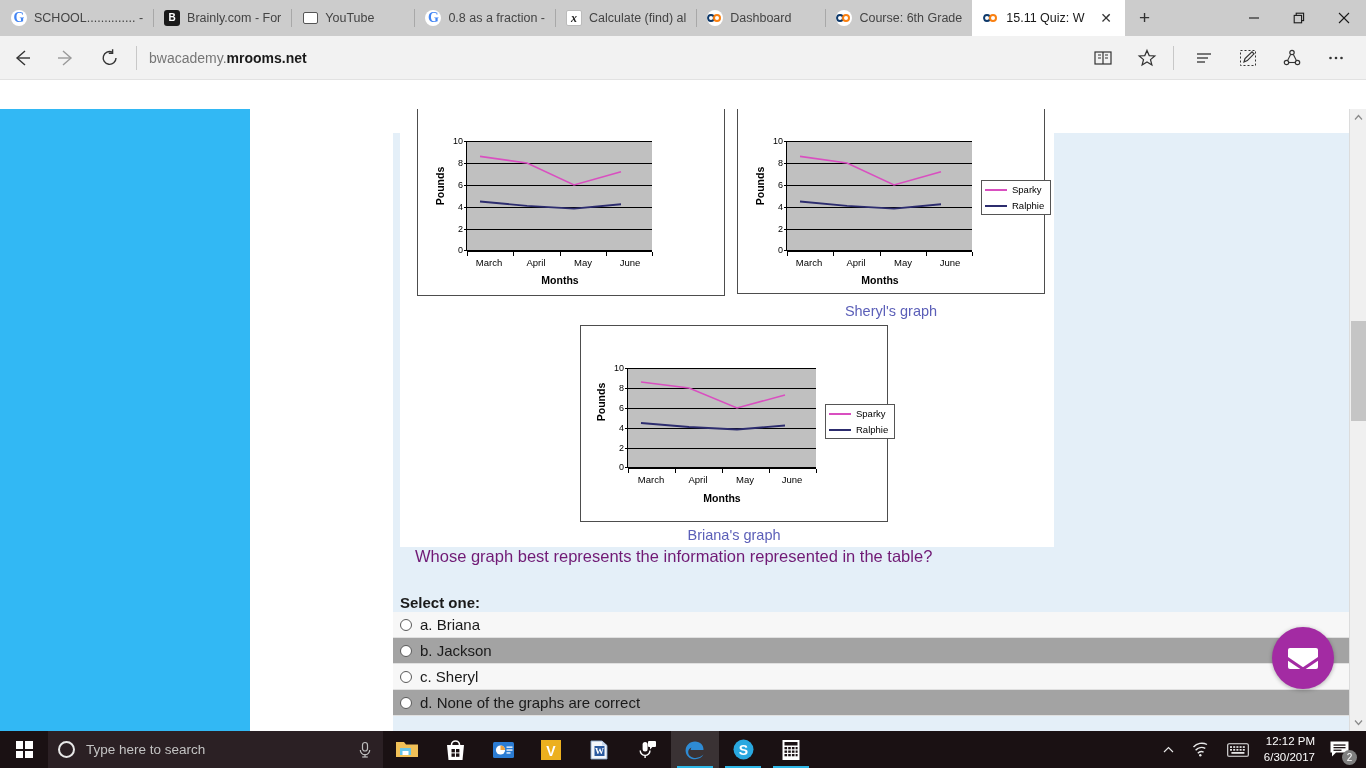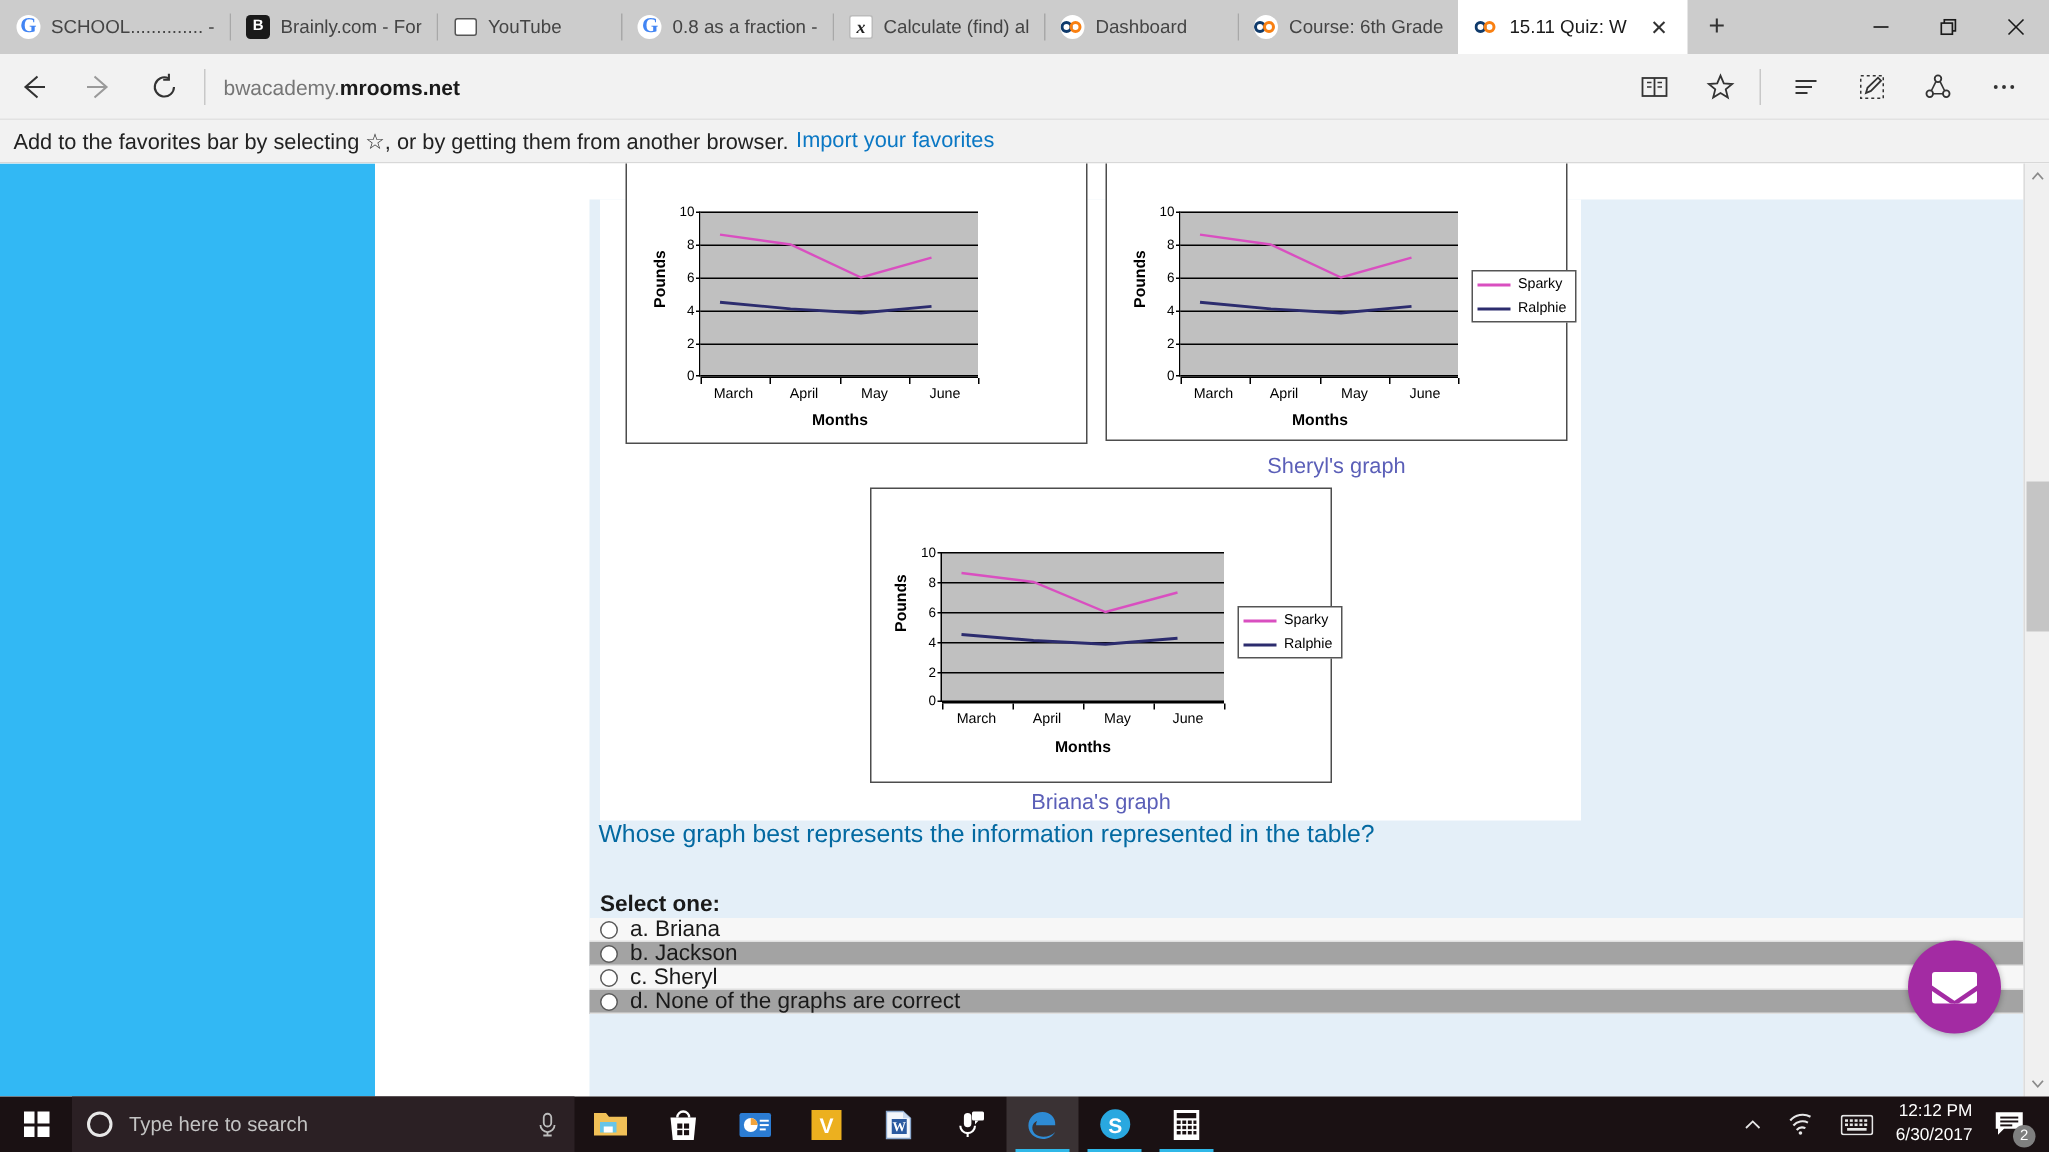--- a/index.html
+++ b/index.html
@@ -154,26 +154,26 @@
   .legend {
     position: absolute; background: #ffffff; border: 1px solid #555;
     padding: 3px 6px 3px 3px;
   }
   .legrow { display: flex; align-items: center; gap: 5px; font-size: 9.5px; color: #000; }
   .legswatch { width: 22px; height: 2px; flex: 0 0 22px; }
   .legrow + .legrow { margin-top: 5px; }
 
   
   .question {
-    position: absolute; left: 6px; font-size: 16.5px; color: #0369a1;
+    position: absolute; left: 22px; font-size: 16.5px; color: #701a75;
   }
   .selectone { position: absolute; left: 7px; font-size: 15px; color: #1a1a1a; font-weight: bold; }
   .answers { position: absolute; left: 0; right: 0; }
   .answer {
-    display: flex; align-items: center; height: 16px; padding-left: 7px;
+    display: flex; align-items: center; height: 26px; padding-left: 7px;
     font-size: 15px; color: #1a1a1a; border-bottom: 1px solid #e0e0e0;
   }
   .answer.odd { background: #f7f7f7; }
   .answer.even { background: #a3a3a3; }
   .radio {
     width: 12px; height: 12px; border: 1px solid #5a5a5a; border-radius: 50%;
     background: #fff; margin-right: 8px; flex: 0 0 12px;
   }
 
   
@@ -404,24 +404,20 @@
       <div class="navbtn">
         <svg width="22" height="22" viewBox="0 0 22 22">
           <circle cx="5.5" cy="11" r="1.3" fill="#333"></circle>
             <circle cx="11" cy="11" r="1.3" fill="#333"></circle>
             <circle cx="16.5" cy="11" r="1.3" fill="#333"></circle>
         </svg>
       </div>
     </div>
   </div>
 
-  <div class="favbar">
-    <span>Add to the favorites bar by selecting ☆, or by getting them from another browser.</span>
-    <a href="#">Import your favorites</a>
-  </div>
 
   <div class="viewport">
     <div class="blueband"></div>
     <div class="whitegap"></div>
 
     <div class="content">
 
       <div class="imgblock" style="top:0; height:414px;">
 
         <div class="chartcard" style="left:17px; top:-46px; width:308px; height:209px;">

